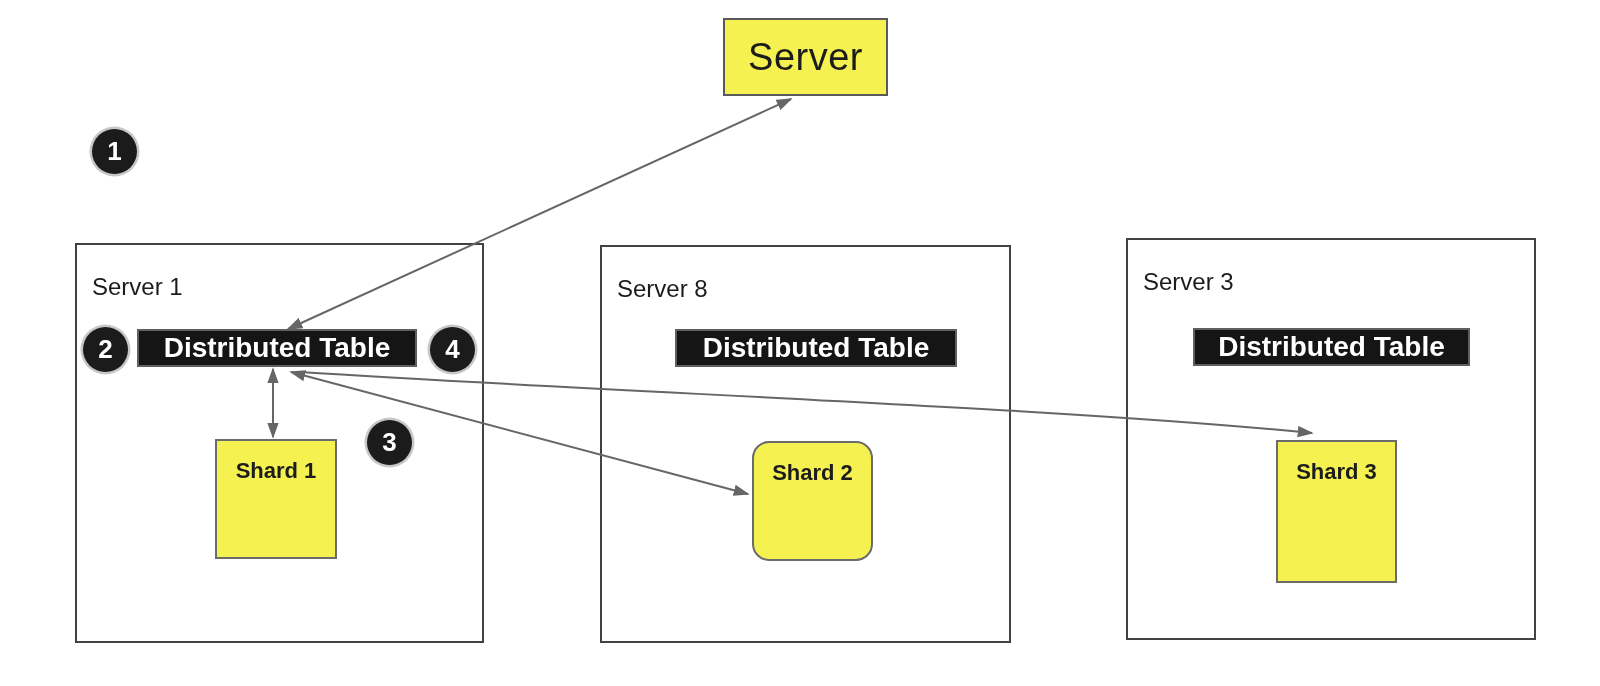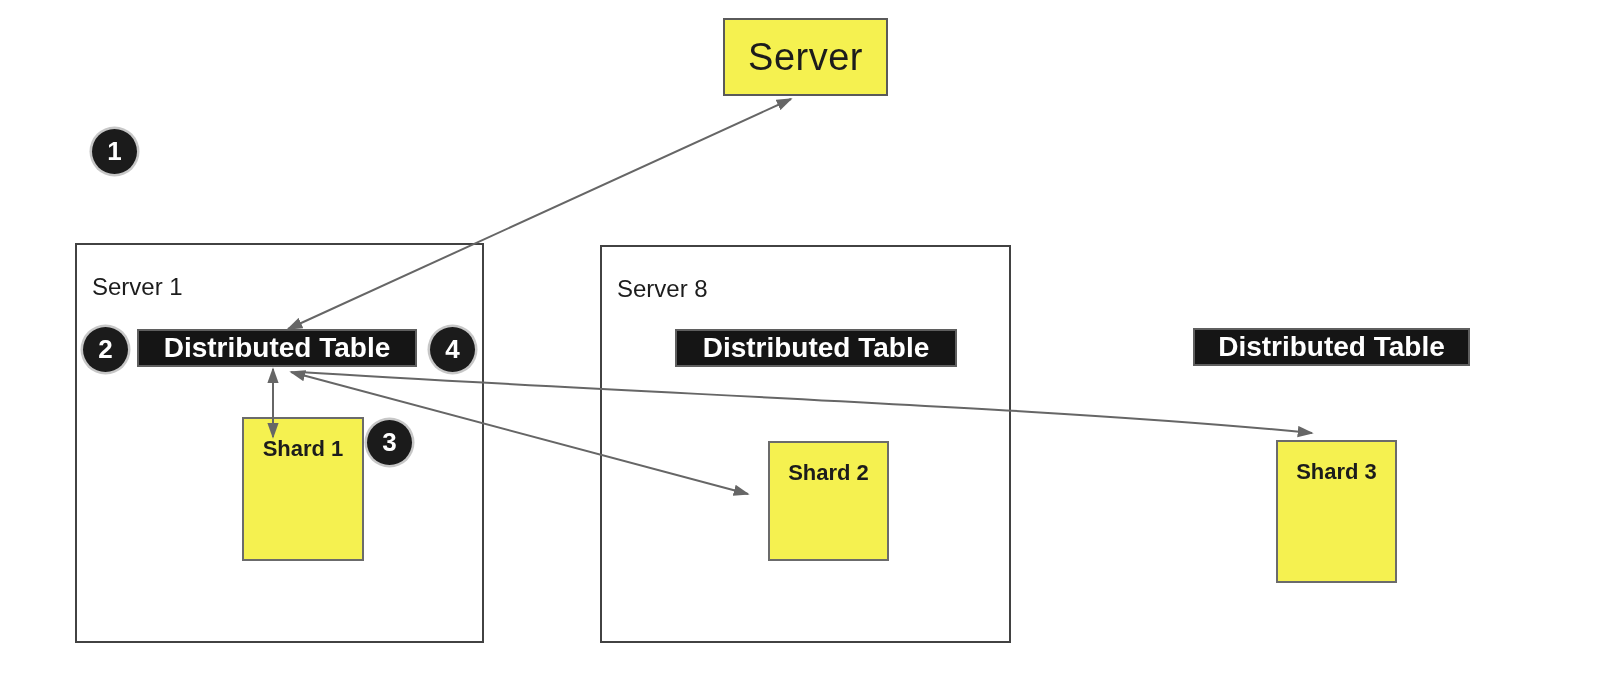--- a/index.html
+++ b/index.html
@@ -48,22 +48,22 @@
   }
   .bar-1{left:137px;top:329px;width:280px;}
   .bar-2{left:675px;top:329px;width:282px;}
   .bar-3{left:1193px;top:328px;width:277px;}
 
   .shard-box{
     background:var(--box-fill);border:2px solid var(--shard-border);
     text-align:center;padding-top:17px;
     font-weight:bold;font-size:22px;
   }
-  .shard-1{left:215px;top:417px;width:122px;height:144px;margin-left:27px;}
-  .shard-2{left:768px;top:441px;width:121px;height:120px;}
+  .shard-1{left:215px;top:439px;width:122px;height:120px;}
+  .shard-2{left:752px;top:441px;width:121px;height:120px;border-radius:17px;}
   .shard-3{left:1276px;top:440px;width:121px;height:143px;}
 
   .badge{
     width:45px;height:45px;border-radius:50%;
     background:var(--badge-fill);color:var(--badge-text);
     display:flex;align-items:center;justify-content:center;
     font-weight:bold;font-size:26px;
     box-shadow:0 0 0 2.5px rgba(130,130,130,0.45);
   }
   .badge-1{left:92px;top:129px;}
@@ -86,20 +86,23 @@
 <div class="canvas">
 
   <div class="abs server-box server-1">
     <div class="server-title">Server 1</div>
   </div>
 
   <div class="abs server-box server-2">
     <div class="server-title">Server 8</div>
   </div>
 
+  <div class="abs server-box server-3">
+    <div class="server-title">Server 3</div>
+  </div>
 
   <div class="abs dist-bar bar-1">Distributed Table</div>
   <div class="abs dist-bar bar-2">Distributed Table</div>
   <div class="abs dist-bar bar-3">Distributed Table</div>
 
   <div class="abs shard-box shard-1">Shard 1</div>
   <div class="abs shard-box shard-2">Shard 2</div>
   <div class="abs shard-box shard-3">Shard 3</div>
 
   <div class="abs client-box">Server</div>

